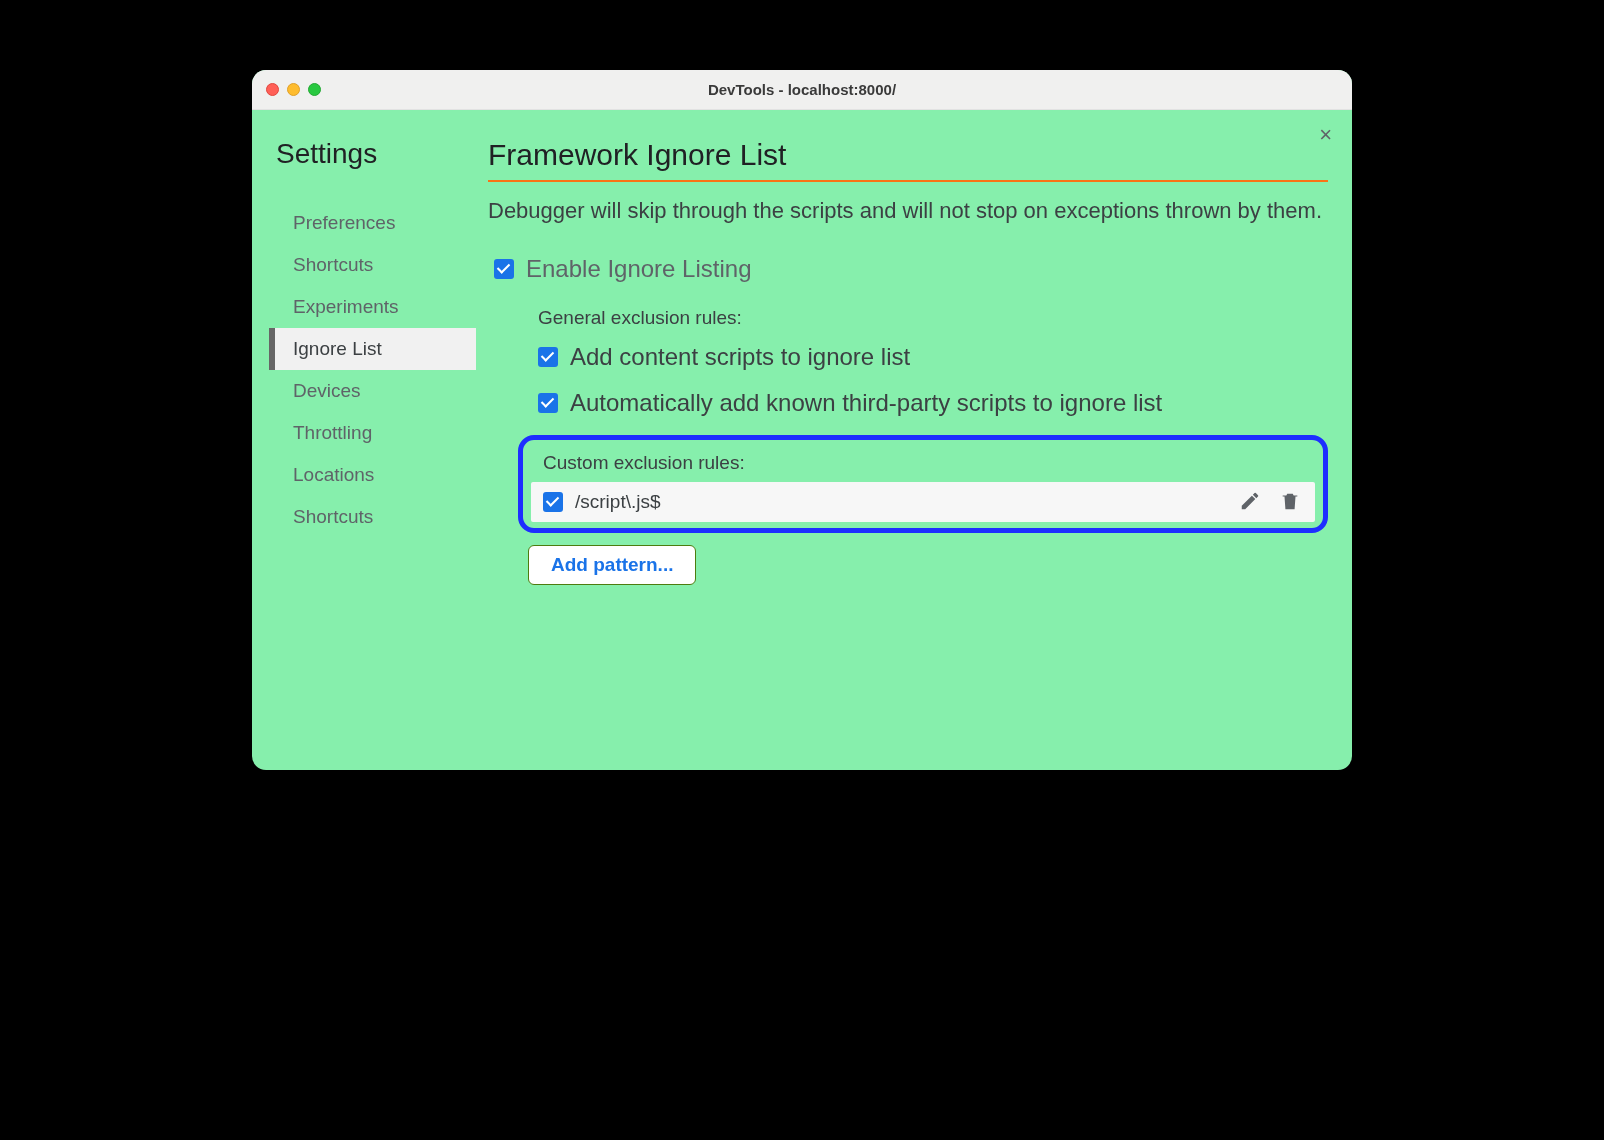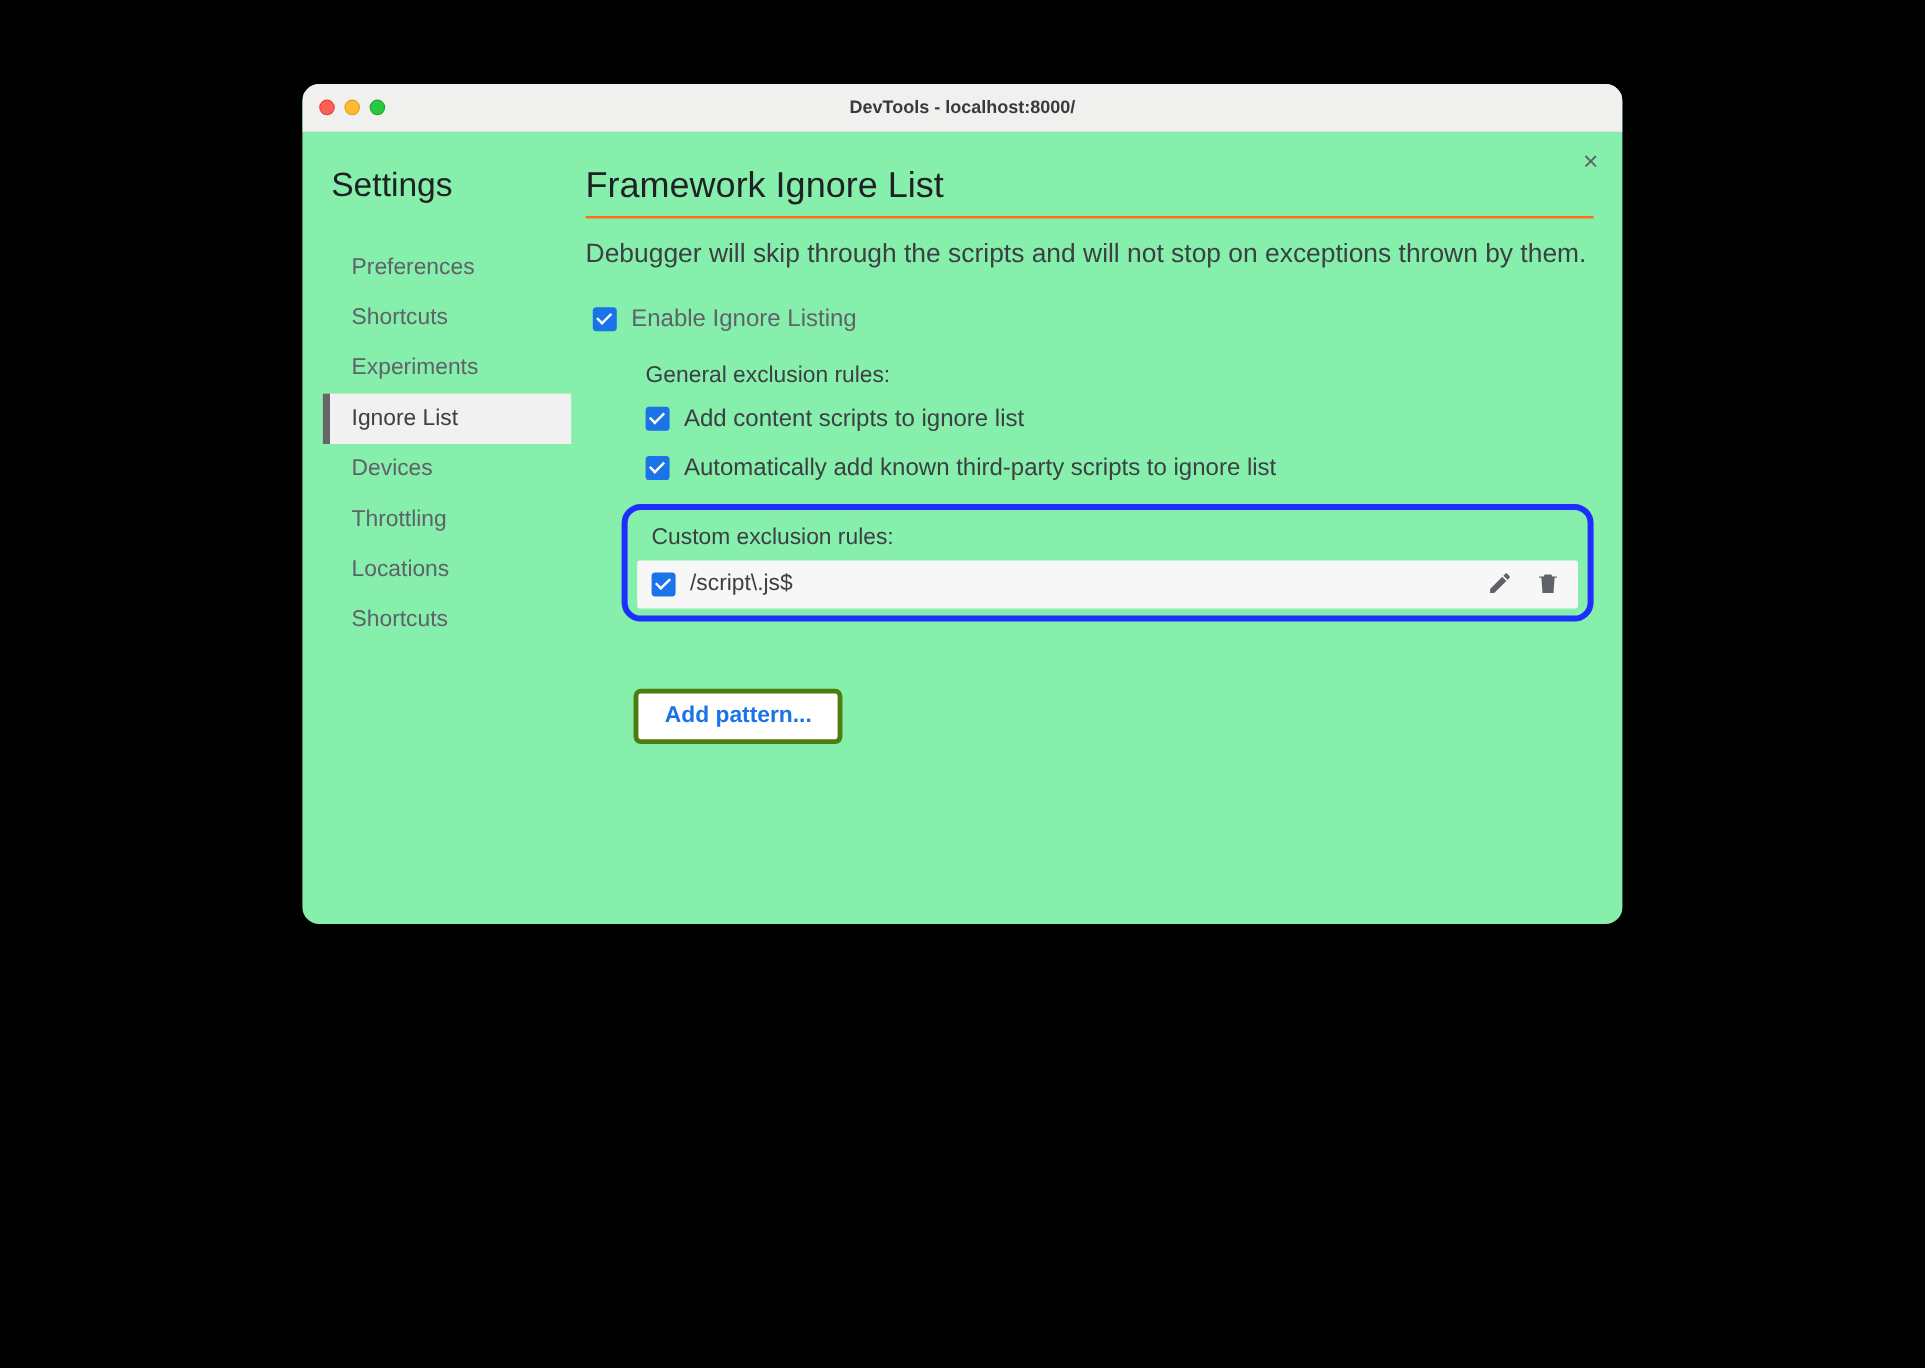--- a/index.html
+++ b/index.html
@@ -119,21 +119,21 @@
   .checkbox::after {
     content: "";
     position: absolute;
     left: 6px; top: 2px;
     width: 5px; height: 10px;
     border: solid #fff;
     border-width: 0 2.5px 2.5px 0;
     transform: rotate(45deg);
   }
   .check-label {
-    font-size: 20px;
+    font-size: 24px;
     color: #5f6368;
   }
   .check-label.dark { color: #3c4043; }
   .subhead {
     font-size: 19px;
     color: #3c4043;
     margin: 24px 0 14px 50px;
   }
   .highlight-box {
     border: 5px solid #1e2eff;
@@ -161,30 +161,29 @@
   }
   .icon-btn {
     width: 24px; height: 24px;
     margin-left: 16px;
     cursor: pointer;
     color: #5f6368;
   }
   .icon-btn svg { width: 22px; height: 22px; fill: currentColor; }
   .add-btn {
     display: inline-block;
-    border: 4px solid #4d7c0f;
+    border: 1px solid #4d7c0f;
     border-radius: 6px;
     padding: 8px 22px;
     font-size: 19px;
     color: #1a73e8;
     font-weight: 600;
     cursor: pointer;
     margin-left: 40px;
     background: #fff;
-    margin-top: 44px;
   }
 </style>
 </head>
 <body>
 
 <div class="window">
 
   <div class="titlebar">
     <div class="traffic-lights">
       <div class="tl tl-close"></div>

